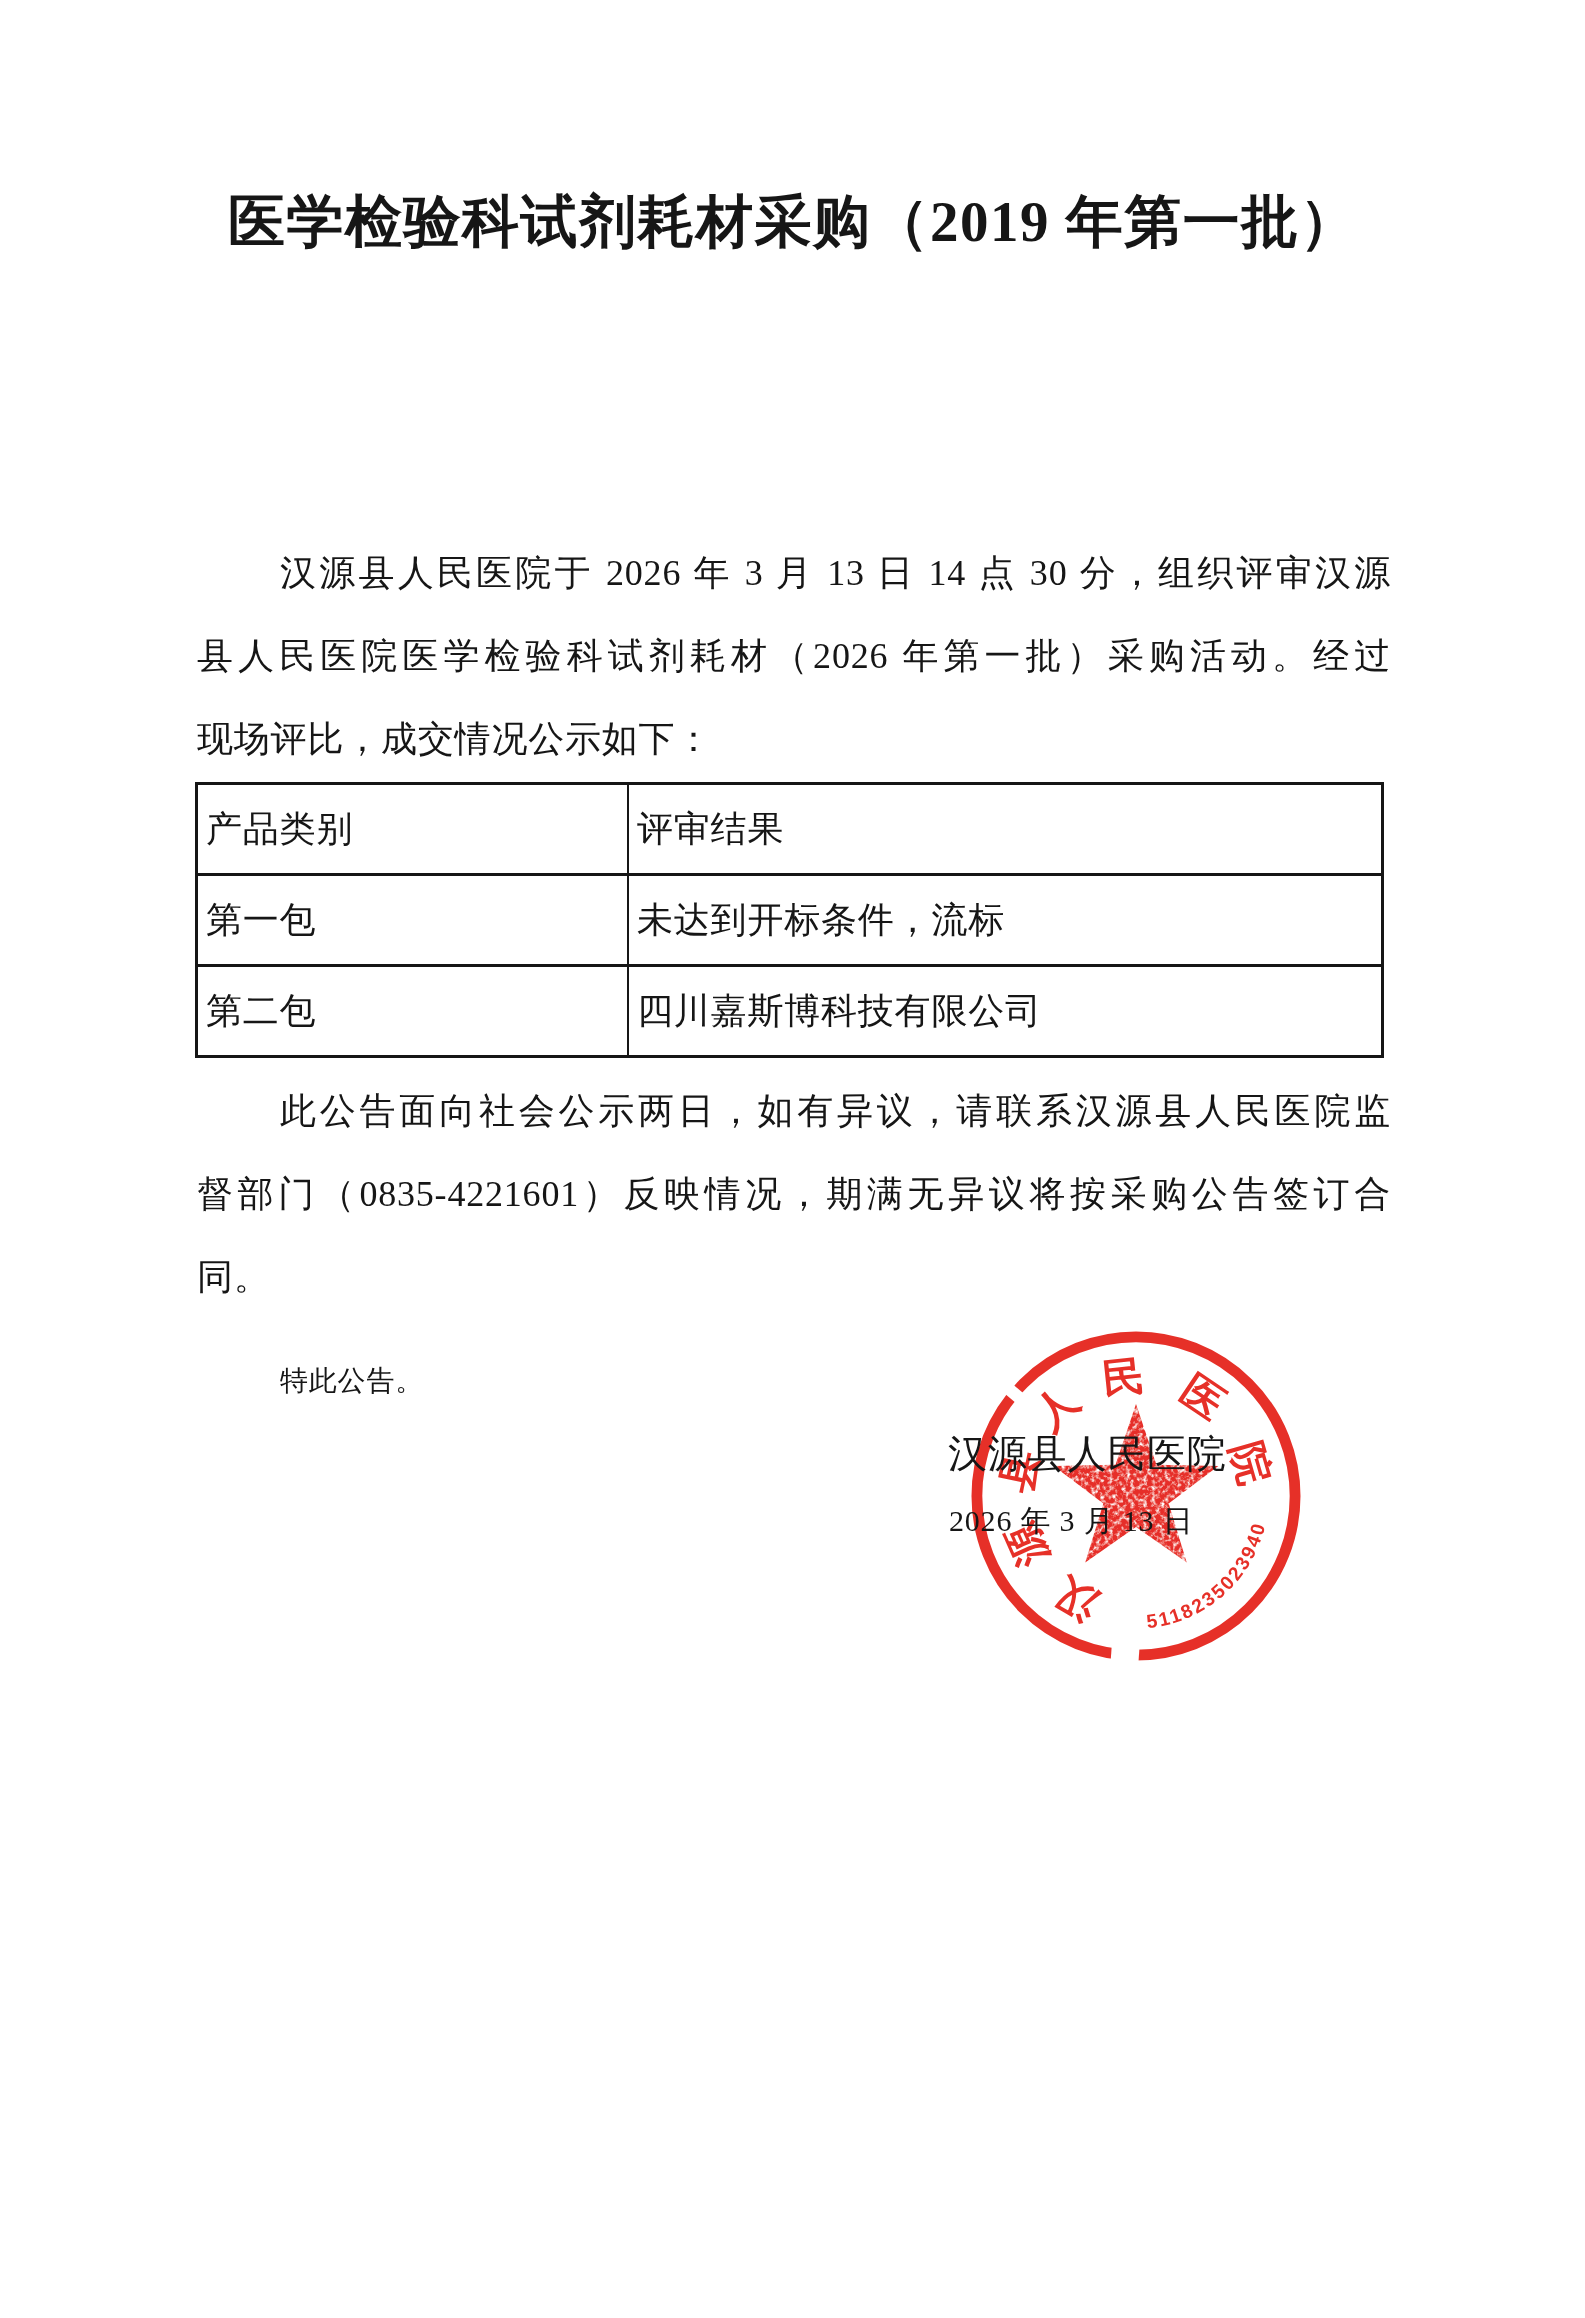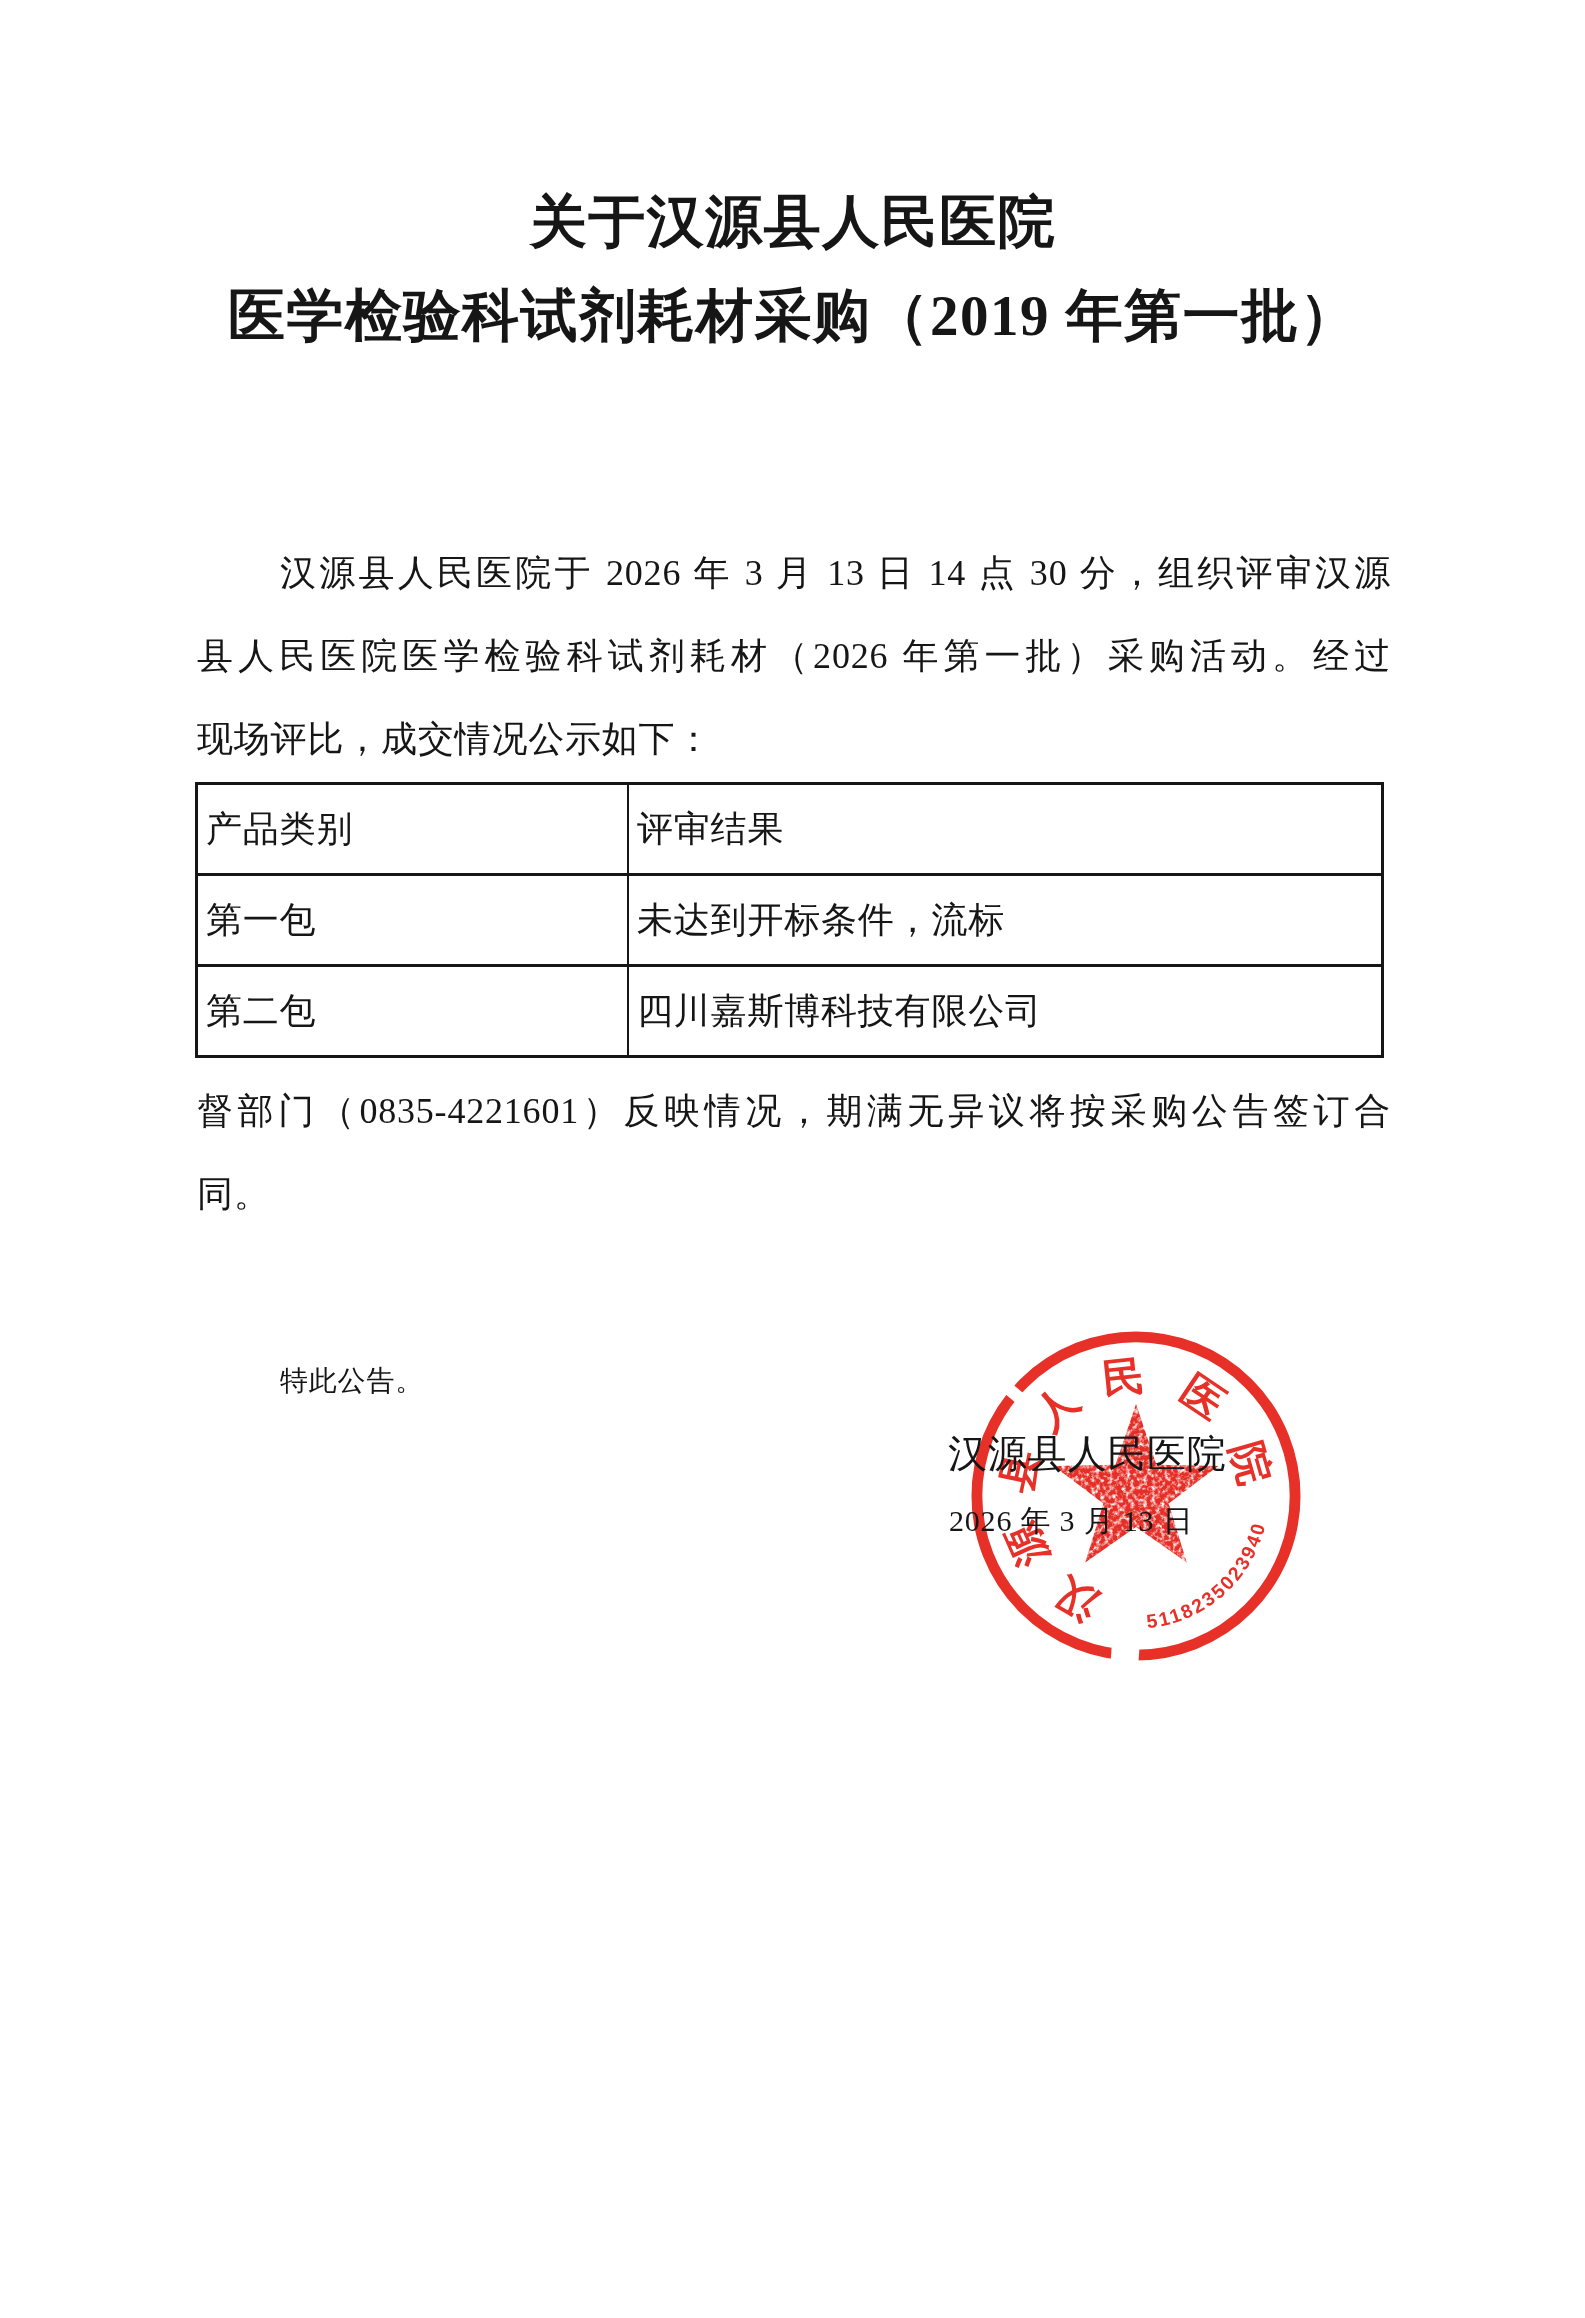--- a/index.html
+++ b/index.html
@@ -66,21 +66,20 @@
     width:346px;height:346px;
     opacity:0.94;
   }
 </style>
 </head>
 <body>
 
 <div class="page">
 
   <div class="title">
-    <div>关于汉源县人民医院</div>
     <div>医学检验科试剂耗材采购（2019 年第一批）</div>
   </div>
 
   <div class="para p1">
     <div class="line indent">汉源县人民医院于 2026 年 3 月 13 日 14 点 30 分，组织评审汉源</div>
     <div class="line">县人民医院医学检验科试剂耗材（2026 年第一批）采购活动。经过</div>
     <div class="line last">现场评比，成交情况公示如下：</div>
   </div>
 
   <div class="rtable">
@@ -92,20 +91,21 @@
       <div class="cell c1">第一包</div>
       <div class="cell c2">未达到开标条件，流标</div>
     </div>
     <div class="trow">
       <div class="cell c1">第二包</div>
       <div class="cell c2">四川嘉斯博科技有限公司</div>
     </div>
   </div>
 
   <div class="para p2">
+    <div class="line indent">此公告面向社会公示两日，如有异议，请联系汉源县人民医院监</div>
     <div class="line">督部门（0835-4221601）反映情况，期满无异议将按采购公告签订合</div>
     <div class="line last">同。</div>
   </div>
 
   <div class="closing">特此公告。</div>
 
   <svg class="seal" viewBox="0 0 448 448" xmlns="http://www.w3.org/2000/svg">
     <defs>
       <filter id="grain" x="-20%" y="-20%" width="140%" height="140%">
         <feTurbulence type="fractalNoise" baseFrequency="0.18" numOctaves="3" seed="7" result="n"></feTurbulence>

